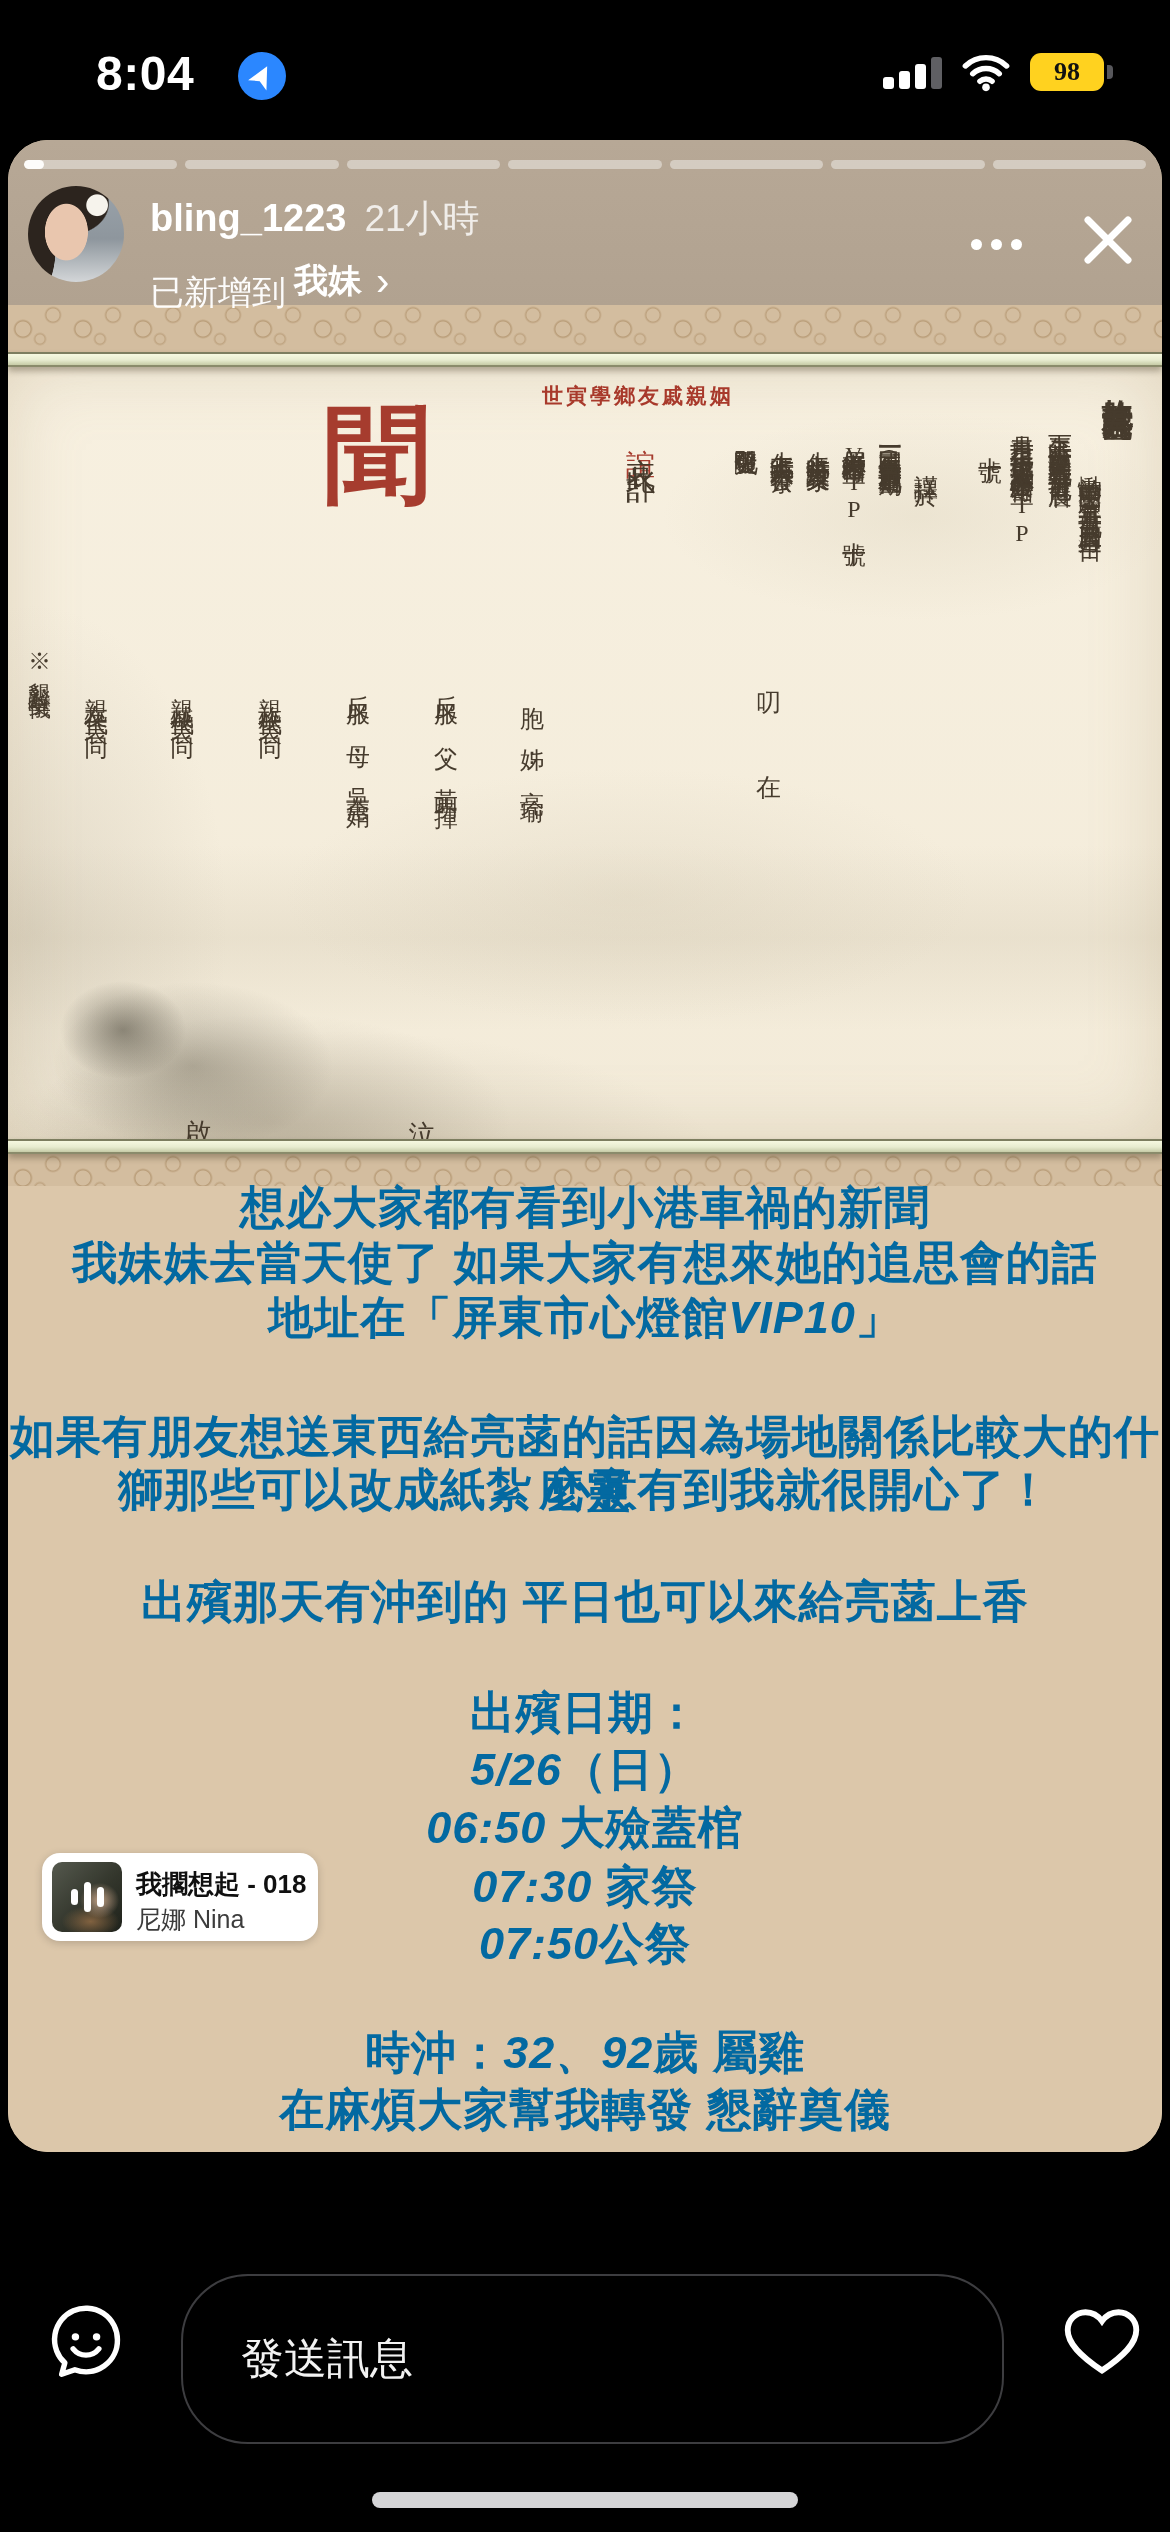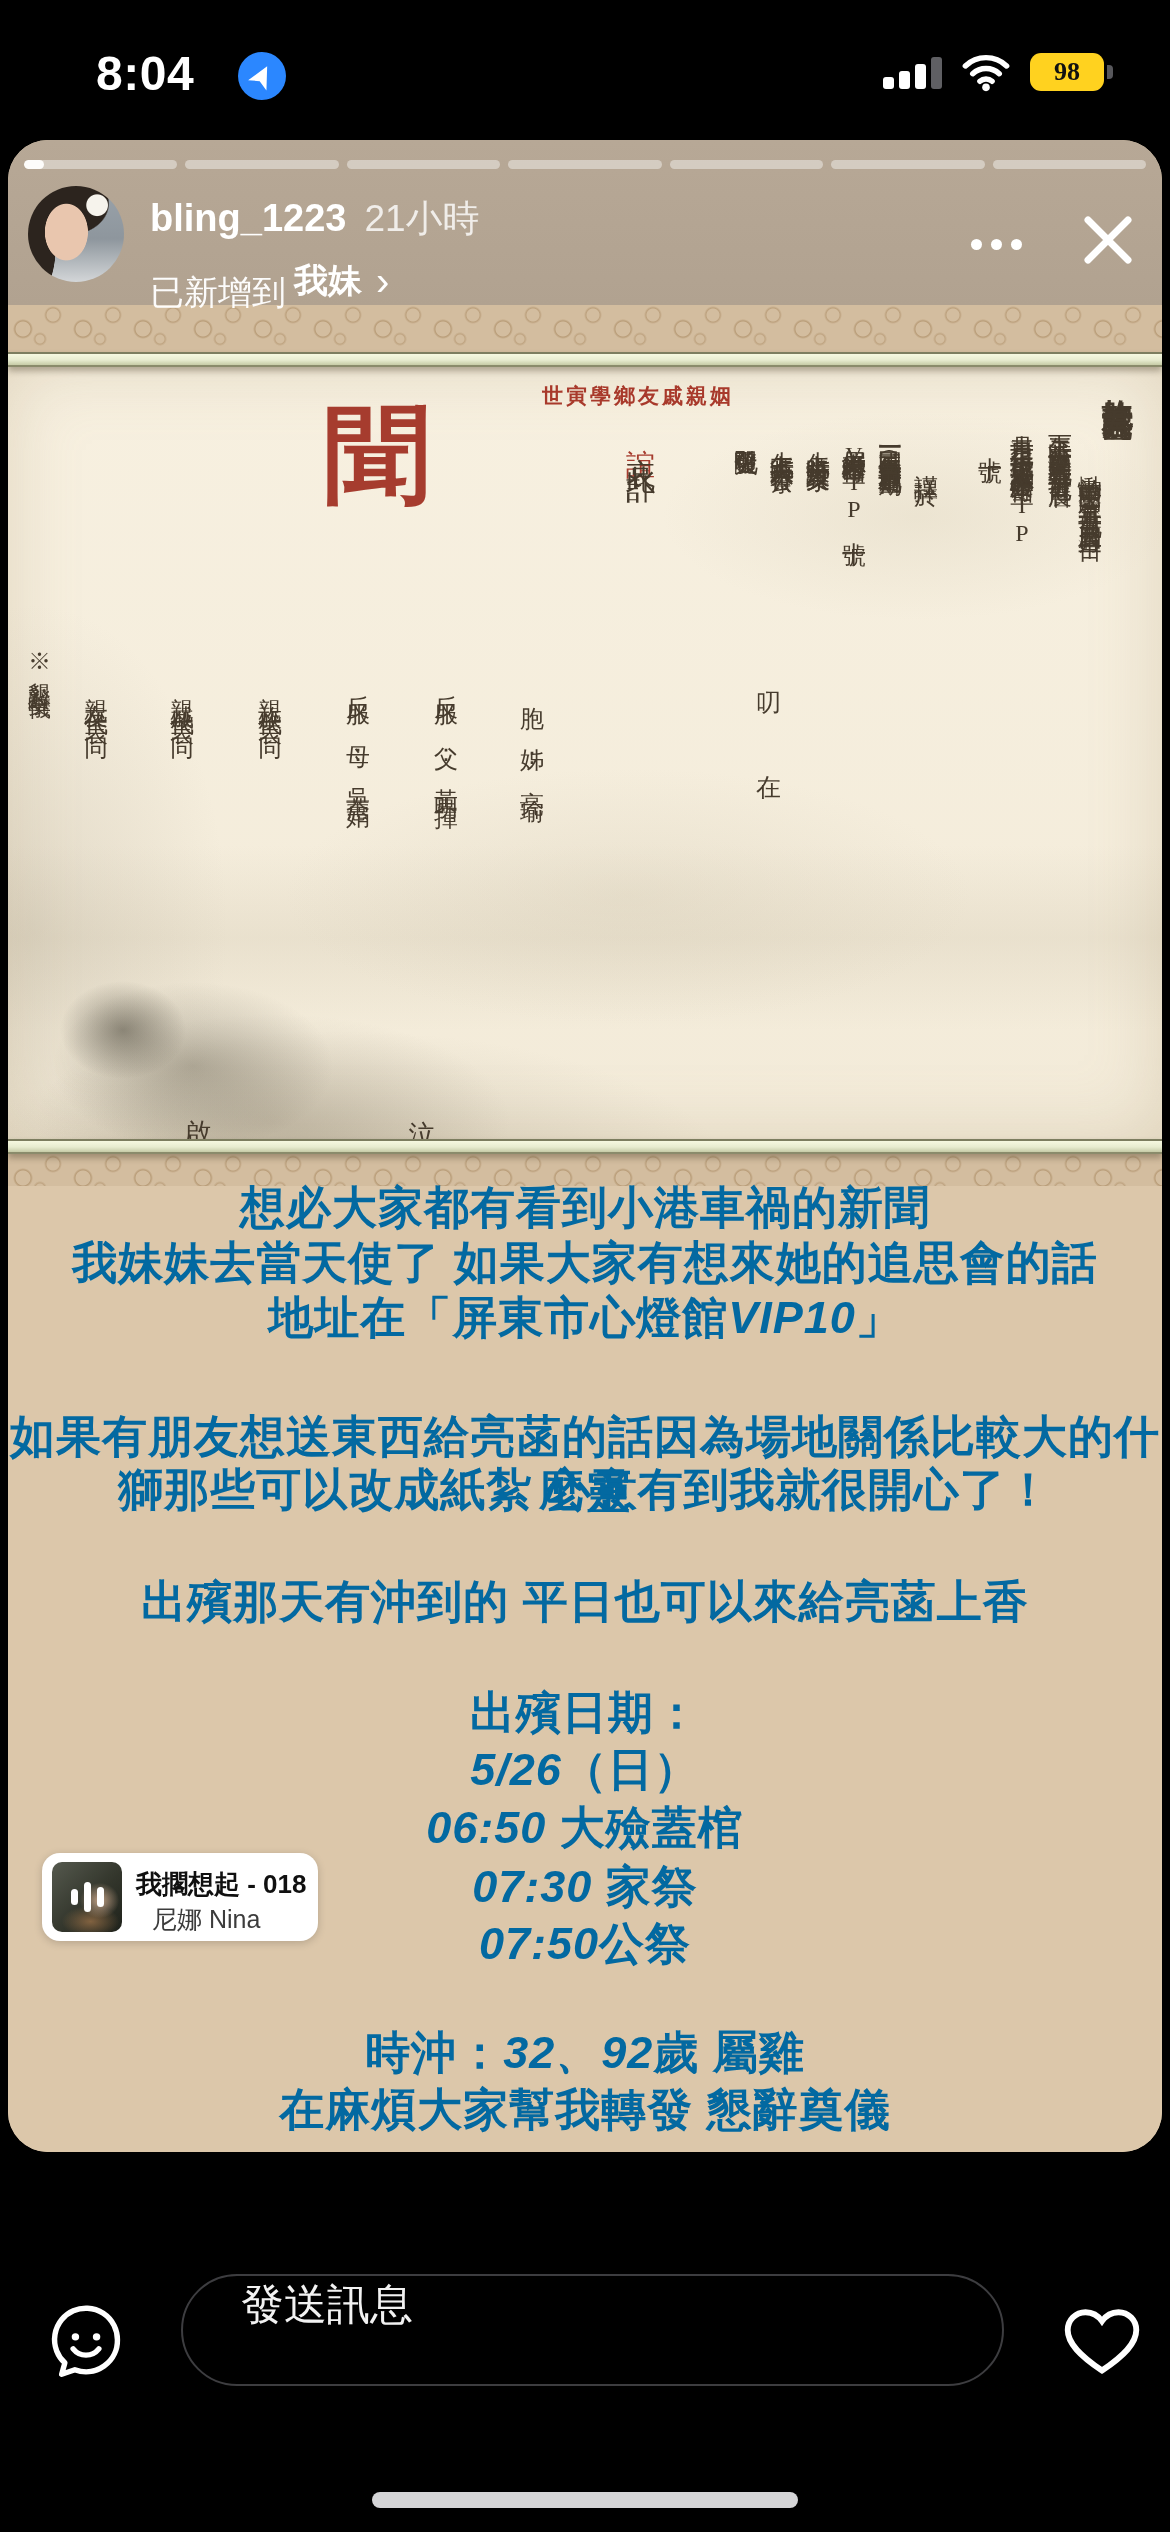--- a/index.html
+++ b/index.html
@@ -124,26 +124,26 @@
   .music-art{position:absolute;left:10px;top:9px;width:70px;height:70px;border-radius:10px;overflow:hidden;
     background:
       radial-gradient(ellipse 40% 36% at 68% 55%, rgba(214,176,146,.85), rgba(214,176,146,0) 70%),
       radial-gradient(ellipse 55% 30% at 55% 85%, rgba(150,110,70,.8), rgba(150,110,70,0) 75%),
       linear-gradient(135deg,#55594e 0%,#33362c 55%,#1f221b 100%);}
   .eq{position:absolute;left:0;top:0;width:70px;height:70px;display:flex;align-items:center;
       justify-content:center;gap:6px;}
   .eq i{display:block;width:7px;border-radius:4px;background:#fff;}
   .eq i:nth-child(1){height:16px}.eq i:nth-child(2){height:30px}.eq i:nth-child(3){height:20px}
   .music-title{position:absolute;left:94px;top:14px;font-size:26px;font-weight:700;color:#101010;white-space:nowrap;}
-  .music-artist{position:absolute;left:94px;top:50px;font-size:25px;font-weight:400;color:#3c3c3c;white-space:nowrap;margin-left:16px;}
+  .music-artist{position:absolute;left:94px;top:50px;font-size:25px;font-weight:400;color:#3c3c3c;white-space:nowrap;}
 
   
   .emoji-btn{position:absolute;left:46px;top:2302px;width:80px;height:80px;}
-  .reply-pill{position:absolute;left:181px;top:2274px;width:823px;height:112px;border:2.5px solid #3d3d40;
-              border-radius:67px;box-sizing:border-box;display:flex;}
+  .reply-pill{position:absolute;left:181px;top:2274px;width:823px;height:170px;border:2.5px solid #3d3d40;
+              border-radius:67px;box-sizing:border-box;display:flex;align-items:center;}
   .reply-pill span{margin-left:58px;font-size:43px;color:#f2f2f2;}
   .heart-btn{position:absolute;left:1058px;top:2304px;width:88px;height:72px;}
   .home-indicator{position:absolute;left:372px;top:2492px;width:426px;height:16px;border-radius:9px;background:#d5d5d7;}
 </style>
 </head>
 <body>
 
 <div class="status-bar">
   <div class="sb-time">8:04</div>
   <div class="sb-loc">

